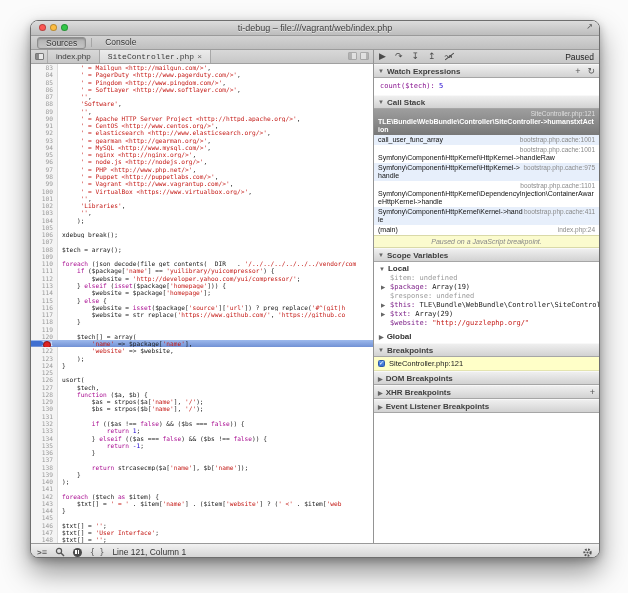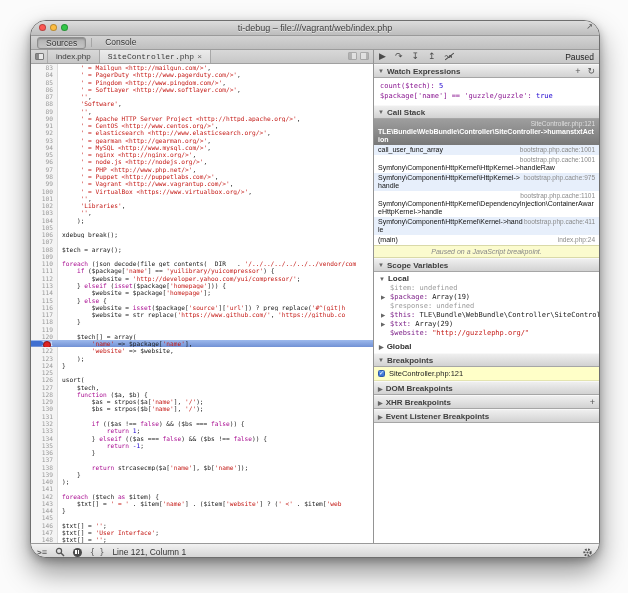--- a/index.html
+++ b/index.html
@@ -1,17 +1,17 @@
 <!DOCTYPE html>
 <html><head>
 <meta charset="utf-8">
 <style>
   html,body{margin:0;padding:0;}
   body{width:628px;height:593px;background:#fbfbfb;font-family:"Liberation Sans",sans-serif;position:relative;overflow:hidden;}
-  .window{position:absolute;left:30px;top:20px;width:568px;height:536px;border:1px solid #6e6e6e;border-radius:16px;
+  .window{position:absolute;left:30px;top:20px;width:568px;height:536px;border:1px solid #6e6e6e;border-radius:8px;
           box-shadow:0 14px 28px rgba(0,0,0,.42),0 3px 8px rgba(0,0,0,.25);overflow:hidden;background:#fff;}
   
   .titlebar{height:14px;background:linear-gradient(#dcdcdc,#bdbdbd);border-bottom:1px solid #9a9a9a;position:relative;
             display:flex;align-items:center;justify-content:center;}
   .traffic{position:absolute;left:8px;top:3px;display:flex;gap:4px;}
   .light{width:7px;height:7px;border-radius:50%;border:1px solid rgba(0,0,0,.25);box-sizing:border-box;}
   .win-title{font-size:9px;color:#3d3d3d;text-shadow:0 1px 0 rgba(255,255,255,.6);}
   .resize-glyph{position:absolute;right:6px;top:1px;font-size:8px;color:#555;}
   
   .toolbar{height:13px;background:linear-gradient(#d3d3d3,#bfbfbf);border-bottom:1px solid #9c9c9c;display:flex;align-items:center;padding:0 6px;gap:2px;}
@@ -411,21 +411,20 @@
       </div>
 
       <div class="sect-h">
         <span class="tri">▼</span>
         <span>Watch Expressions</span>
         <span class="plus">+</span>
         <span class="refresh">↻</span>
       </div>
       <div class="watch-body" id="watch-body">
           <div class="watch-row"><span class="w-expr">count($tech): </span><span class="w-val">5</span></div>
-          <div class="watch-row"><span class="w-expr">$package['name'] == 'guzzle/guzzle': </span><span class="w-val">true</span></div>
         </div>
 
       <div class="sect-h">
         <span class="tri">▼</span>
         <span>Call Stack</span>
       </div>
       <div class="frames" id="frames">
           <div class="frame sel"><span class="loc block">SiteController.php:121</span><span class="nm">TLE\Bundle\WebBundle\Controller\SiteController-&gt;humanstxtAction</span></div>
           <div class="frame alt"><span class="loc">bootstrap.php.cache:1001</span><span class="nm">call_user_func_array</span></div>
           <div class="frame"><span class="loc block">bootstrap.php.cache:1001</span><span class="nm">Symfony\Component\HttpKernel\HttpKernel-&gt;handleRaw</span></div>

